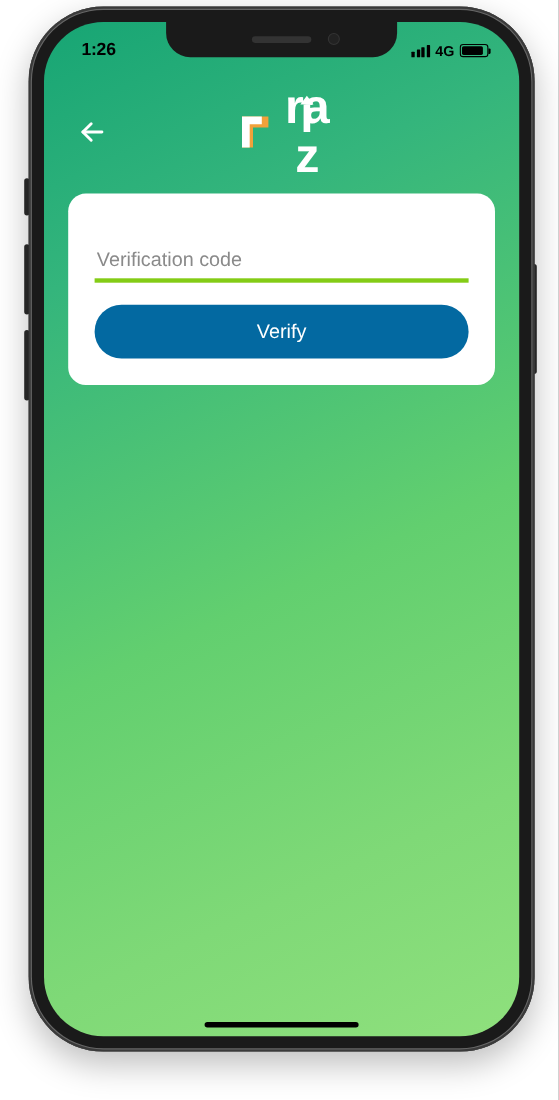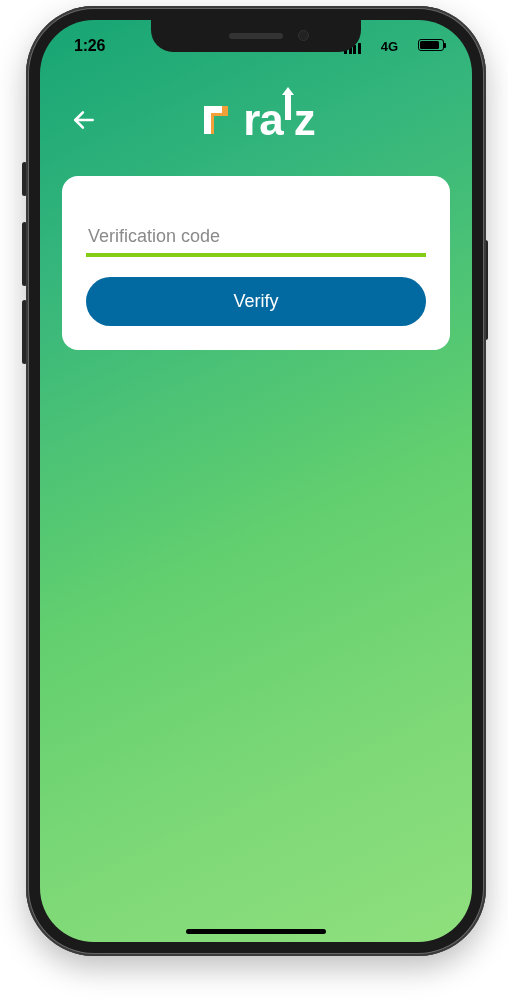--- a/index.html
+++ b/index.html
@@ -56,21 +56,21 @@
 
     .status-bar {
       position: absolute; top: 0; left: 0; right: 0;
       height: 44px;
       display: flex; align-items: center; justify-content: space-between;
       padding: 0 28px 0 34px;
       color: #000; font-weight: 600;
       z-index: 5;
     }
     .status-time { font-size: 16px; letter-spacing: -.2px; padding-top: 8px; }
-    .status-right { display: flex; gap: 20px; padding-top: 8px; }
+    .status-right { display: flex; align-items: center; gap: 5px; padding-top: 8px; }
     .signal-bars { display: flex; align-items: flex-end; gap: 1.5px; }
     .signal-bars span { width: 3px; background: #000; border-radius: .5px; }
     .signal-bars span:nth-child(1){height:5px}
     .signal-bars span:nth-child(2){height:7px}
     .signal-bars span:nth-child(3){height:9px}
     .signal-bars span:nth-child(4){height:11px}
     .net-label { font-size: 13px; font-weight: 600; }
     .battery { position: relative; width: 26px; height: 12px; border: 1px solid #000; border-radius: 3px; }
     .battery::after { content:''; position: absolute; right: -3px; top: 3px; width: 2px; height: 5px; background:#000; border-radius: 0 1px 1px 0; }
     .battery-fill { position: absolute; left: 1px; top: 1px; bottom: 1px; width: 80%; background:#000; border-radius: 1.5px; }
@@ -83,21 +83,21 @@
       display: flex; align-items: center; justify-content: center;
       margin-top: 10px;
     }
     .back-btn {
       position: absolute; left: 0; top: 50%; transform: translateY(-50%);
       width: 44px; height: 44px; display: flex; align-items: center; justify-content: center;
       cursor: pointer;
     }
     .logo { display: flex; align-items: center; gap: 6px; }
     .logo-mark { position: relative; width: 40px; height: 40px; }
-    .logo-text { color:#fff; font-weight: 700; font-size: 44px; letter-spacing: -1px; line-height: 1; display: flex; align-items: center; }
+    .logo-text { color:#fff; font-weight: 700; font-size: 44px; letter-spacing: -1px; line-height: 1; display: flex; align-items: center; flex-direction: column; }
     .logo-text .i-arrow { position: relative; display:inline-block; width: 11px; }
     .logo-text .i-arrow::before {
       content:''; position:absolute; left:50%; top:-33px; transform:translateX(-50%);
       width:0;height:0;border-left:6px solid transparent;border-right:6px solid transparent;border-bottom:8px solid #fff;
     }
     .logo-text .i-arrow::after { content:''; position:absolute; left:50%; top:-25px; transform:translateX(-50%); width:6px; height:25px; background:#fff; }
 
     .info-text {
       color: #fff; text-align: center; font-size: 14px; line-height: 1.5;
       margin: 22px 6px 0; font-weight: 500;

